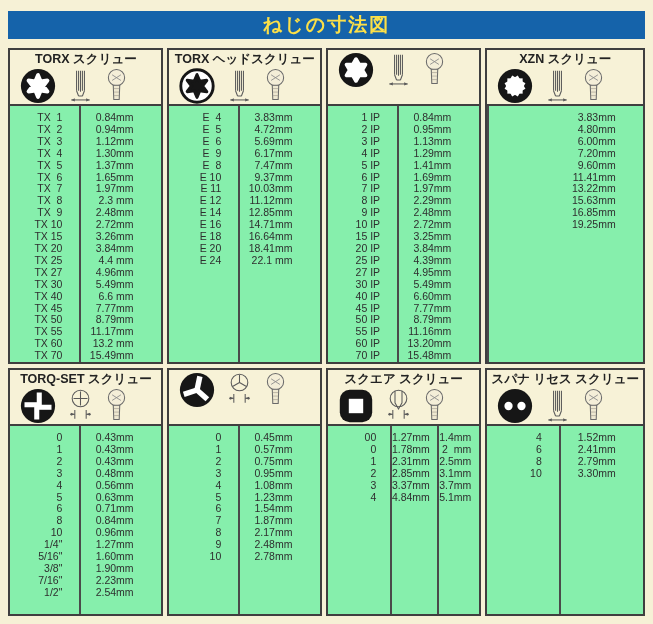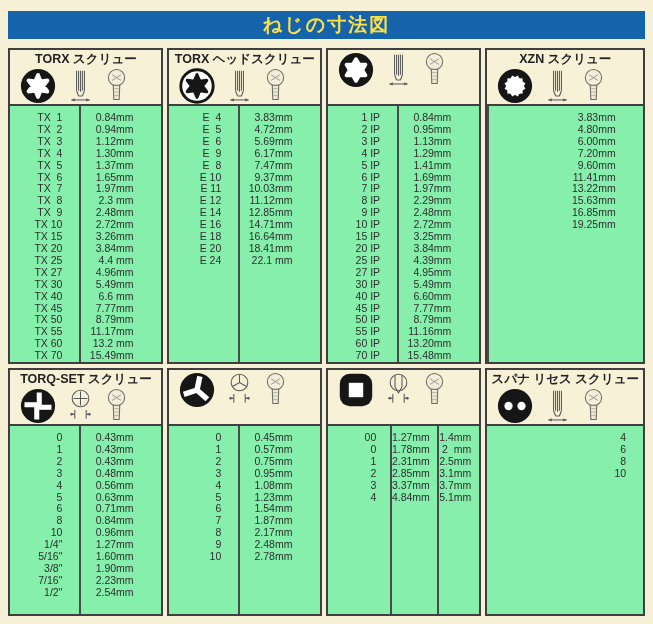--- a/index.html
+++ b/index.html
@@ -264,20 +264,21 @@
       </div>
     </header>
     <div class="pdata">
         <div class="col size"><div class="ln">0</div><div class="ln">1</div><div class="ln">2</div><div class="ln">3</div><div class="ln">4</div><div class="ln">5</div><div class="ln">6</div><div class="ln">7</div><div class="ln">8</div><div class="ln">9</div><div class="ln">10</div></div>
         <div class="col val"><div class="ln">0.45mm</div><div class="ln">0.57mm</div><div class="ln">0.75mm</div><div class="ln">0.95mm</div><div class="ln">1.08mm</div><div class="ln">1.23mm</div><div class="ln">1.54mm</div><div class="ln">1.87mm</div><div class="ln">2.17mm</div><div class="ln">2.48mm</div><div class="ln">2.78mm</div></div>
       </div>
   </section>
 
   <section class="panel">
     <header class="phead">
+      <div class="ptitle">スクエア スクリュー</div>
       <div class="picons">
         <span class="ic main">
             <svg viewBox="0 0 40 40">
               <rect x="2" y="2" width="36" height="36" rx="11" fill="#161616"></rect>
               <rect x="12" y="12" width="16" height="16" fill="#fff"></rect>
             </svg>
           </span>
         <span class="ic side">
             <svg viewBox="0 0 26 40">
               <g fill="none" stroke="#5a5a5a" stroke-width="1.2">
@@ -334,16 +335,17 @@
               <circle cx="13" cy="11" r="9.3" fill="#f4eed8" stroke="#6a6a6a" stroke-width="1.2"></circle>
               <path d="M9.3 19.8L9.9 36h6.2l.6-16.2z" fill="#efe9d1" stroke="#6a6a6a" stroke-width="1.2"></path>
               <path d="M10 23.5h6M10 27.5h6M10 31.5h6" stroke="#a8a294" stroke-width="0.8"></path>
               <path d="M8 7.8l10 6.4M18 7.8L8 14.2" stroke="#8a8a8a" stroke-width="1"></path>
             </svg>
           </span>
       </div>
     </header>
     <div class="pdata">
         <div class="col size"><div class="ln">4</div><div class="ln">6</div><div class="ln">8</div><div class="ln">10</div></div>
+        <div class="col val"><div class="ln">1.52mm</div><div class="ln">2.41mm</div><div class="ln">2.79mm</div><div class="ln">3.30mm</div></div>
       </div>
   </section>
 
 </div>
 
 </body></html>

